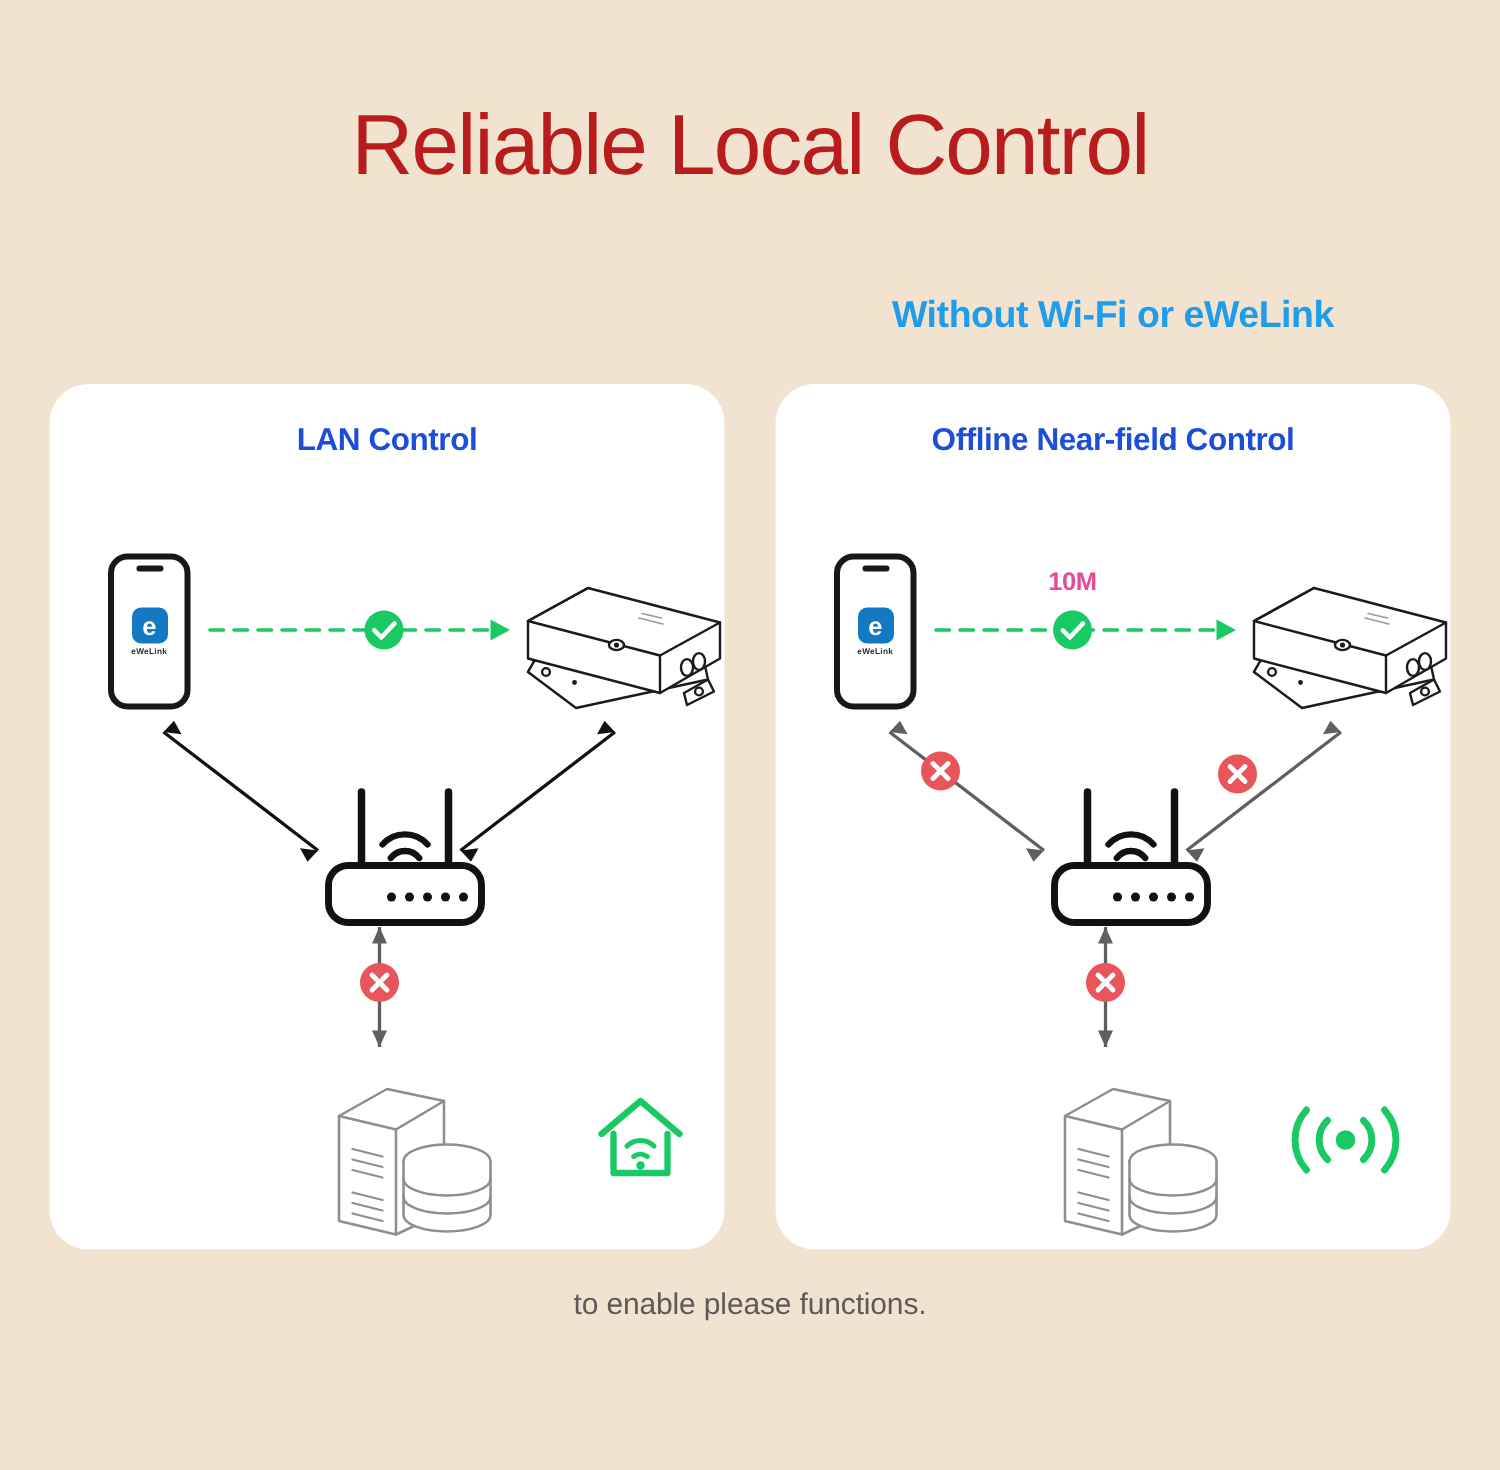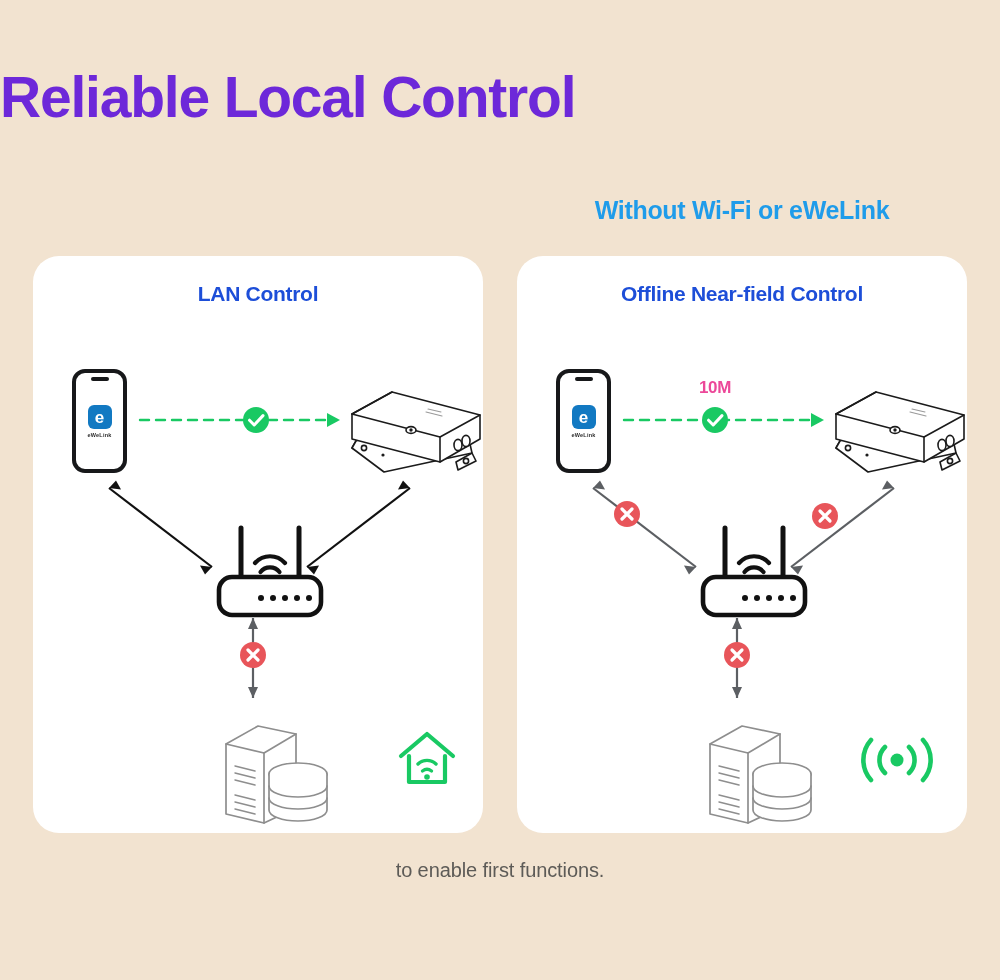--- a/index.html
+++ b/index.html
@@ -7,25 +7,25 @@
     width:1000px;height:980px;
     background:#f2e3d0;
     font-family:"Liberation Sans", sans-serif;
     overflow:hidden;
     position:relative;
   }
   .page{position:relative;width:1000px;height:980px;}
 
   .page-title{
     position:absolute;left:0;right:0;top:66px;
-    text-align:left;
+    text-align:center;
     font-size:57px;
-    font-weight:700;
+    font-weight:400;
     letter-spacing:-1.2px;
-    color:#6d28d9;
+    color:#b91c1c;
     line-height:1.1;
   }
 
   .subhead{
     position:absolute;top:196px;
     text-align:center;
     font-size:25px;
     font-weight:700;
     color:#1f9cea;
     letter-spacing:-0.3px;
@@ -306,16 +306,16 @@
         <path d="M10 6 a30 30 0 0 0 0 40"></path>
         <path d="M24 13 a18 18 0 0 0 0 26"></path>
         <path d="M62 6 a30 30 0 0 1 0 40"></path>
         <path d="M48 13 a18 18 0 0 1 0 26"></path>
         <circle cx="36" cy="26" r="6.5" fill="#19c963" stroke="none"></circle>
       </g>
     </svg>
   </div>
 
   <div class="footer">
-    <div>to enable first functions.</div>
+    <div>to enable please functions.</div>
   </div>
 
 </div>
 
 </body></html>

